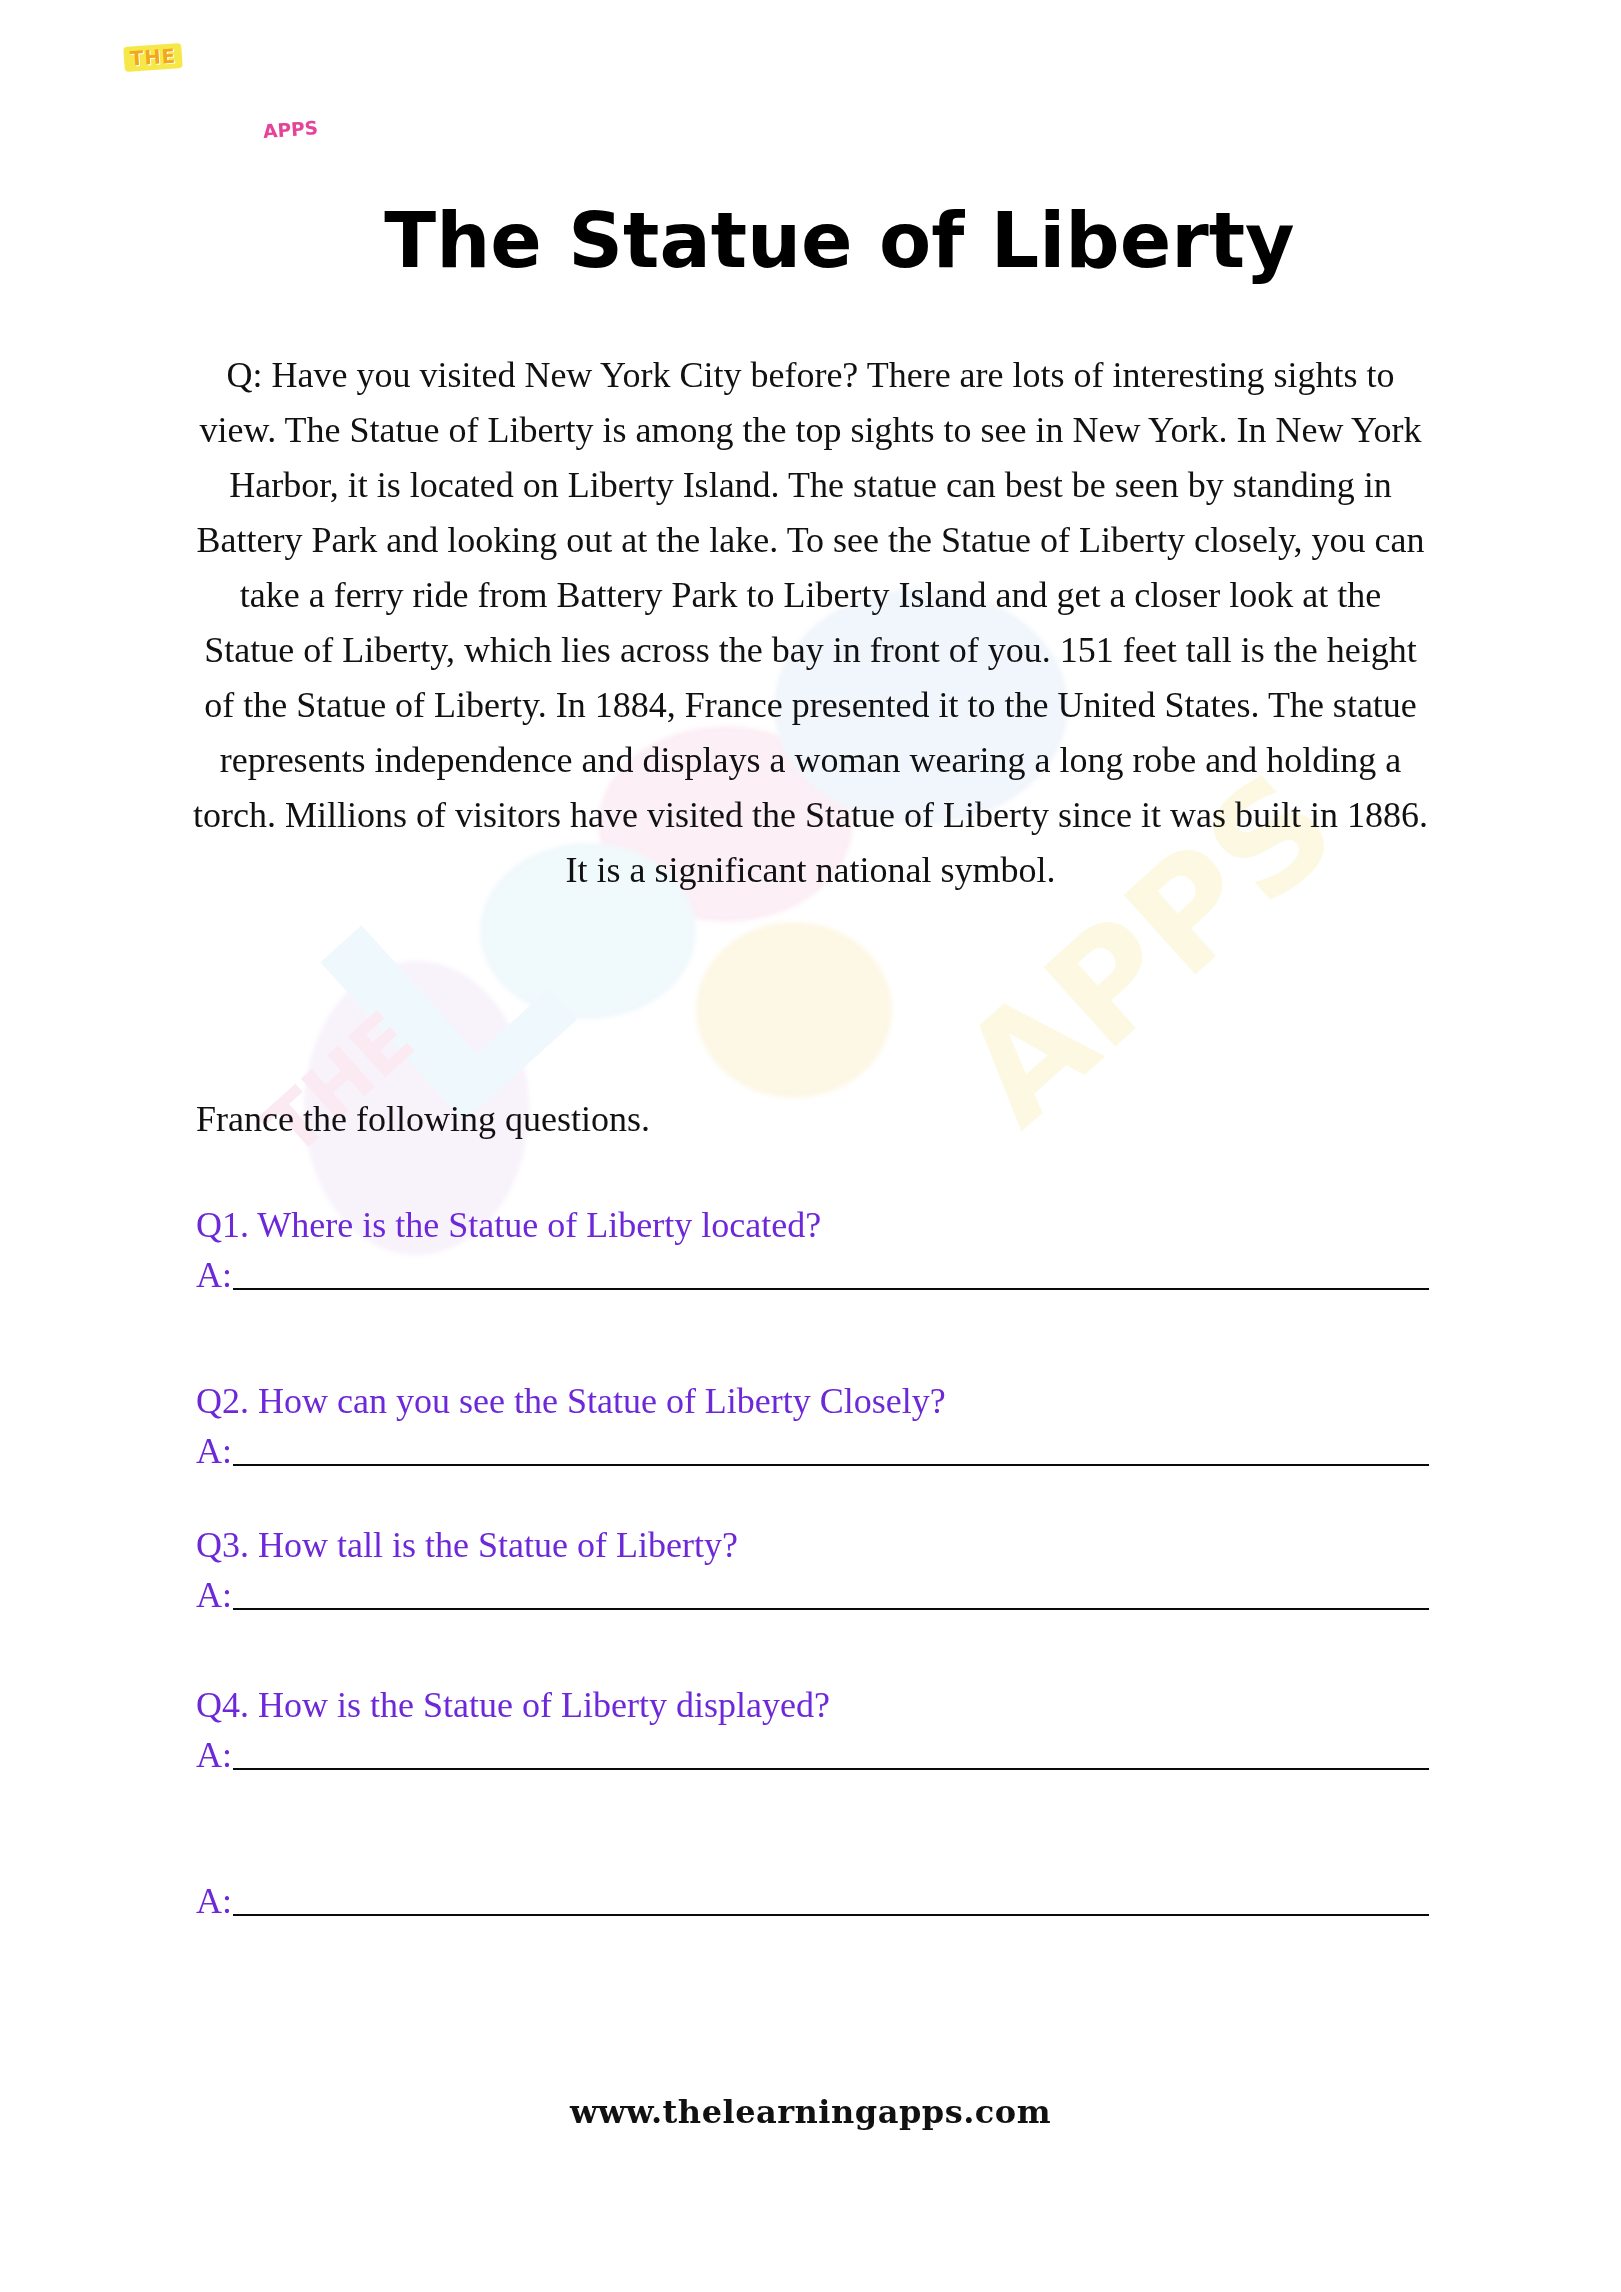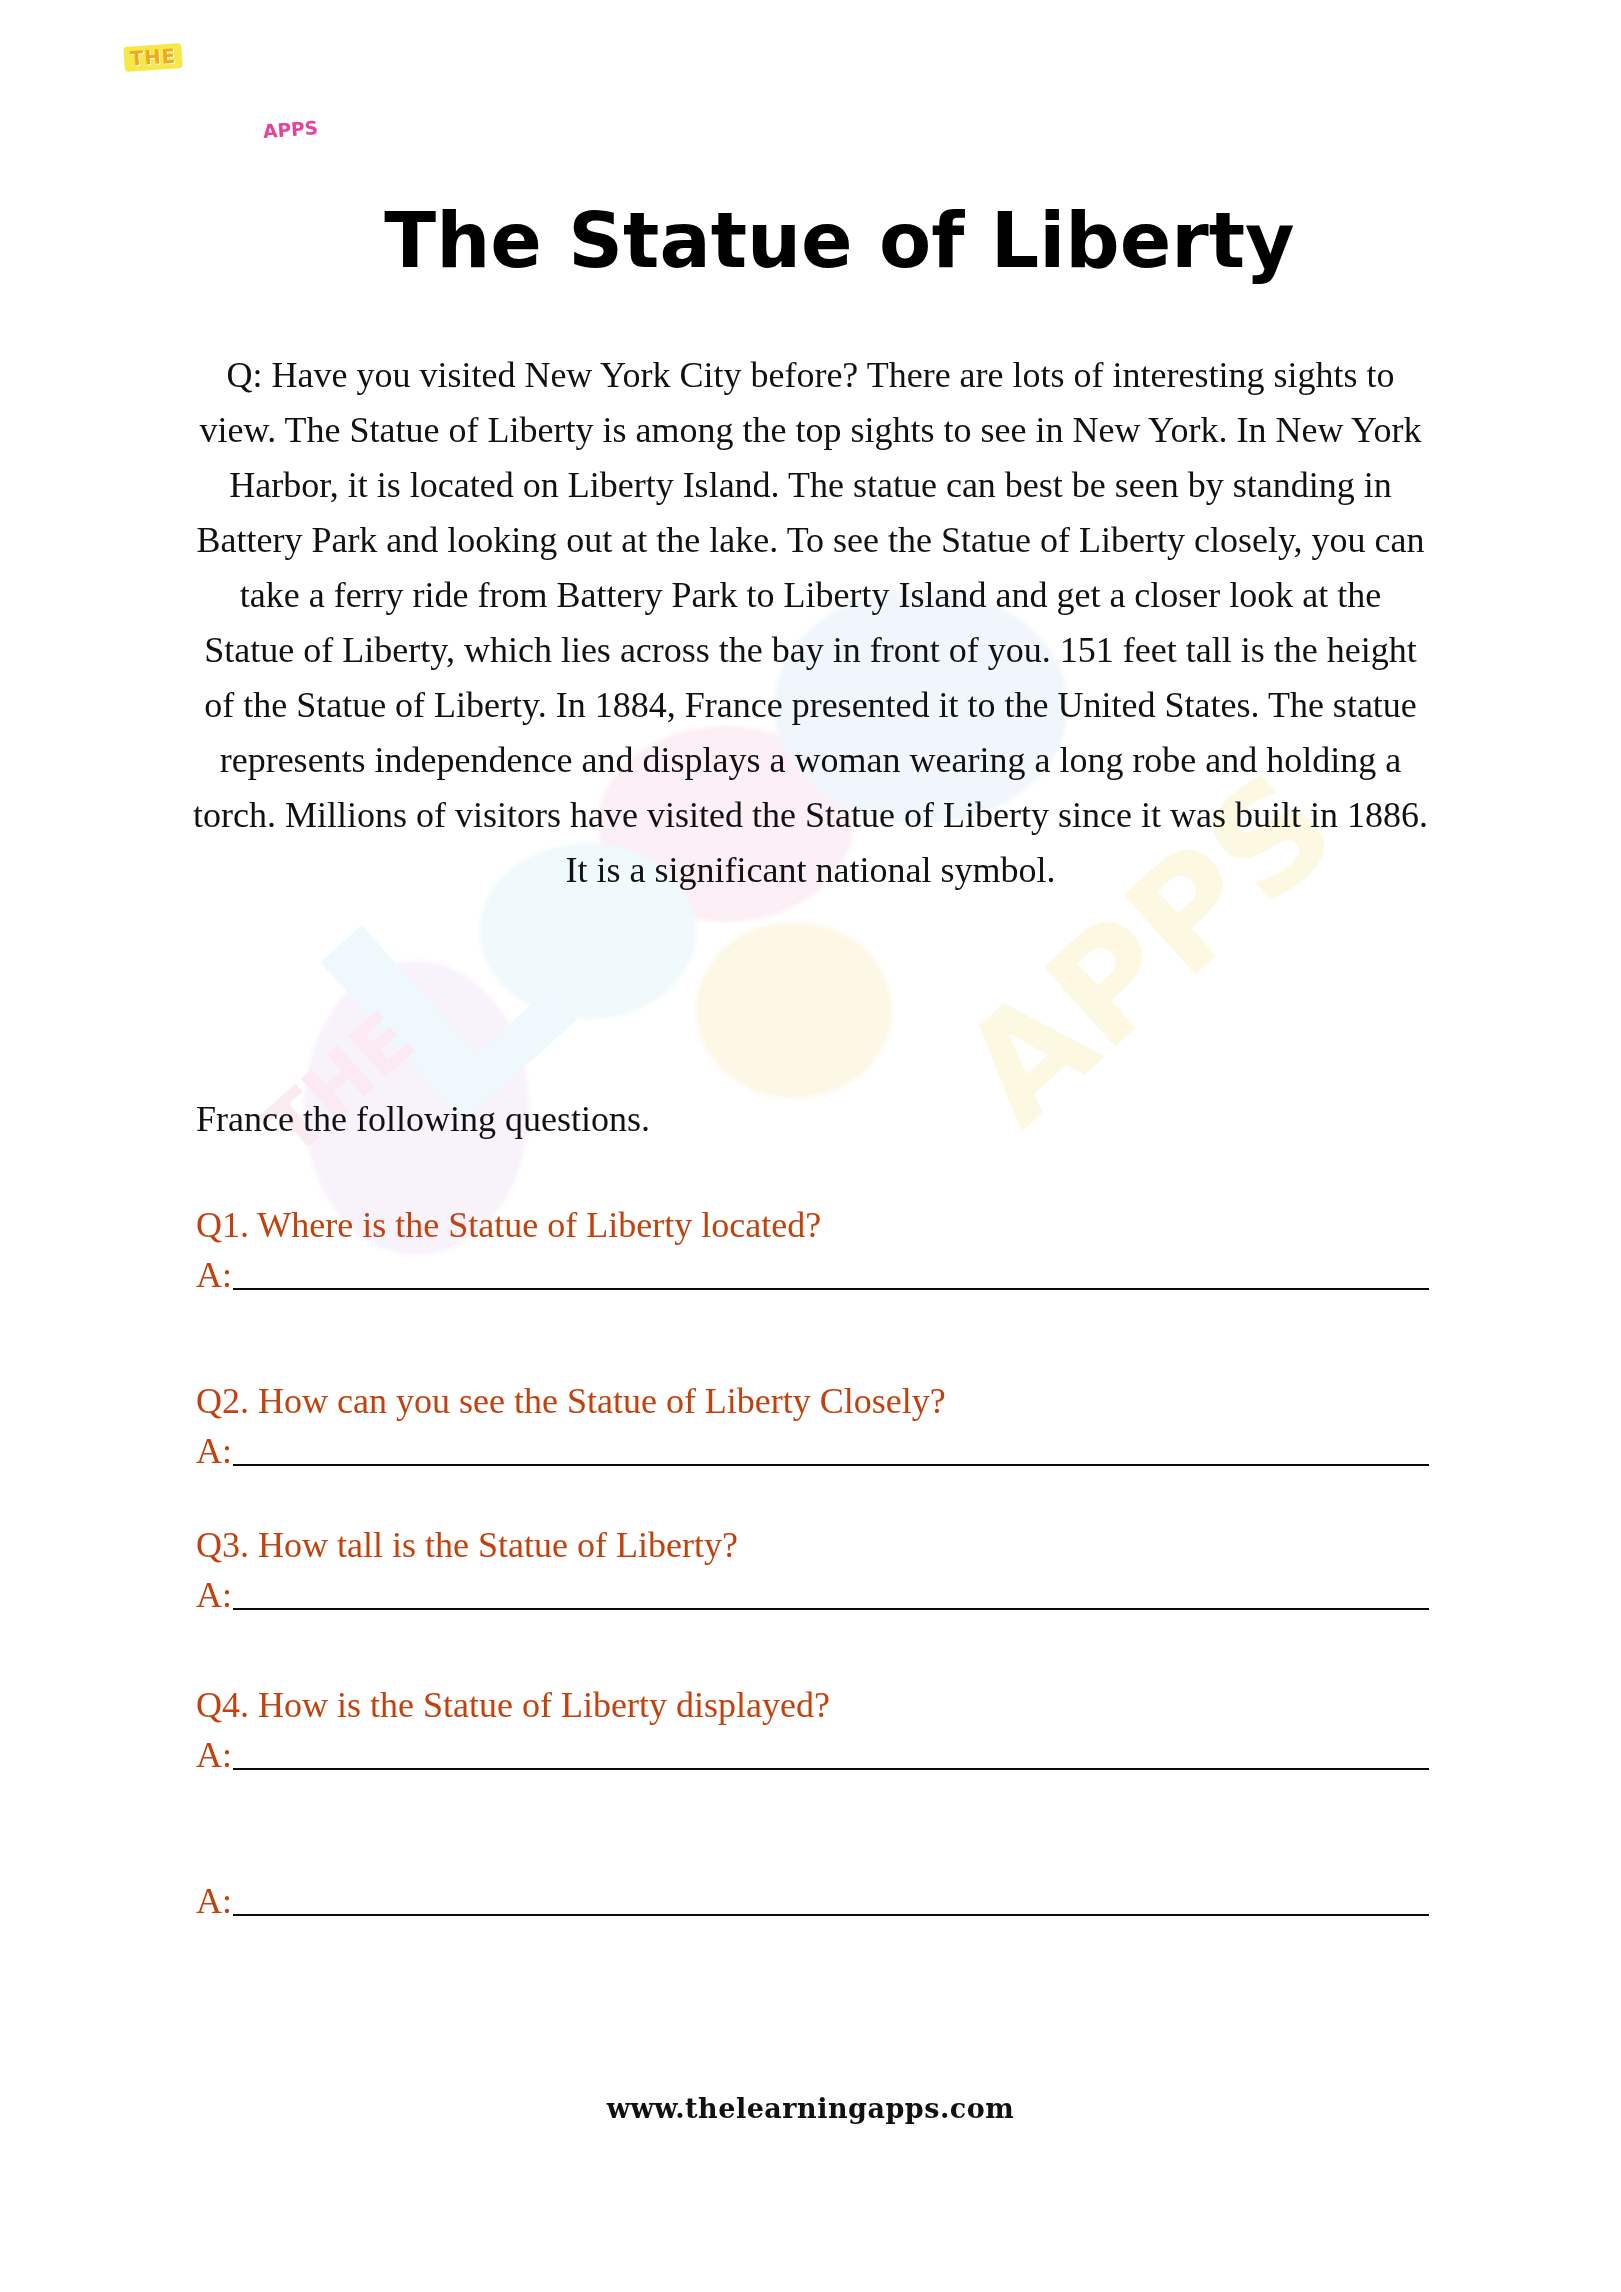--- a/index.html
+++ b/index.html
@@ -138,21 +138,21 @@
     top: 1098px;
     font-size: 36px;
     color: #111111;
   }
 
   .qblock {
     position: absolute;
     left: 196px;
     width: 1233px;
     font-size: 36px;
-    color: #c2410c;
+    color: #6d28d9;
   }
   .qtext { display: block; }
   .arow {
     display: flex;
     align-items: flex-end;
     margin-top: 7.8px;
   }
   .alabel { flex: 0 0 auto; }
   .aline {
     flex: 1 1 auto;
@@ -164,21 +164,21 @@
 
   
   .footer {
     position: absolute;
     left: 0;
     top: 2093px;
     width: 1621px;
     text-align: center;
     font-family: "DejaVu Serif", serif;
     font-weight: bold;
-    font-size: 27px;
+    font-size: 32px;
     color: #111111;
     letter-spacing: 0.5px;
   }
 </style>
 </head>
 <body>
 
 <div class="watermark">
   <div class="wm-blob" style="left:412px; top:59px; width:255px; height:196px; background:#f3c9dd;"></div>
   <div class="wm-blob" style="left:588px; top:-78px; width:294px; height:235px; background:#cfe0f3;"></div>

